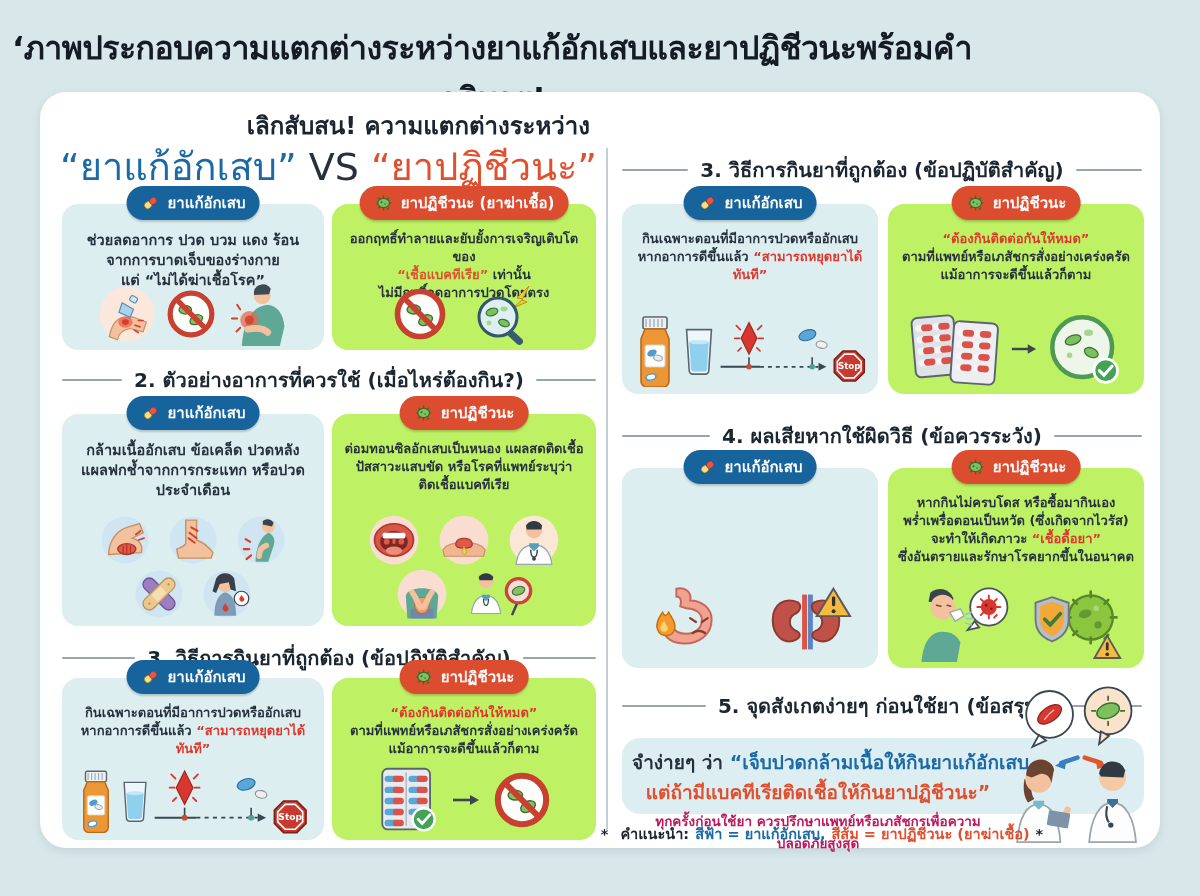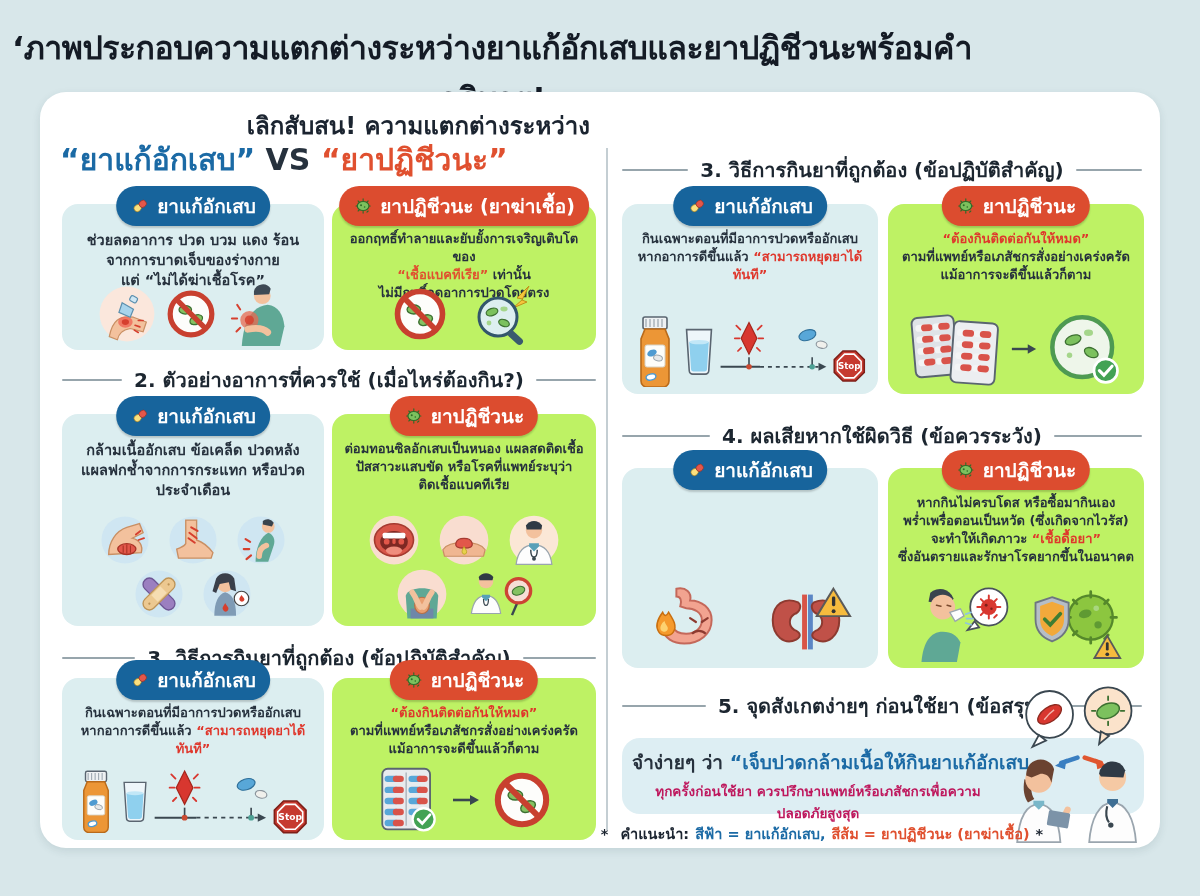--- a/index.html
+++ b/index.html
@@ -4,30 +4,30 @@
 <style>
   html,body{margin:0;padding:0;width:1200px;height:896px;overflow:hidden;
     background:#d8e7ea;font-family:"DejaVu Sans","Liberation Sans",sans-serif;color:#26313d;}
   .main-title{position:absolute;left:0;top:22px;width:984px;text-align:center;
     font-size:32px;font-weight:800;color:#141b25;letter-spacing:-0.5px;}
   .panel{position:absolute;left:40px;top:92px;width:1120px;height:756px;background:#ffffff;
     border-radius:26px;box-shadow:0 3px 8px rgba(40,70,80,.12);}
   .vdiv{position:absolute;left:566px;top:56px;width:2px;height:682px;background:#c4ced3;}
   .abs{position:absolute;}
   .intro1{font-size:24px;font-weight:800;text-align:right;color:#1b2430;}
-  .intro2{font-size:30px;font-weight:700;text-align:left;white-space:nowrap;}
+  .intro2{font-size:38px;font-weight:400;text-align:left;white-space:nowrap;}
   .tblue{color:#1b6aa5;} .torange{color:#e0502f;} .tred{color:#df372c;}
   .sec-h{display:flex;align-items:center;gap:12px;font-weight:800;font-size:20px;color:#1c2630;}
   .sec-h .ln{flex:1;height:2px;background:#97a5ac;border-radius:2px;}
   .sec-h .txt{white-space:nowrap;}
   .card{position:absolute;border-radius:16px;}
   .card.cb{background:#dceef0;} .card.co{background:#bef264;}
   .badge{position:absolute;top:-18px;left:50%;transform:translateX(-50%);
     display:flex;align-items:center;gap:7px;padding:5px 14px;border-radius:999px;color:#fff;
-    font-weight:800;font-size:19px;white-space:nowrap;box-shadow:0 2px 2px rgba(0,0,0,.18);}
+    font-weight:800;font-size:15px;white-space:nowrap;box-shadow:0 2px 2px rgba(0,0,0,.18);}
   .badge.bb{background:#17649c;} .badge.bo{background:#dc4c2f;}
   .ct{text-align:center;font-weight:700;font-size:14.5px;line-height:1.38;
     white-space:pre-line;padding:26px 8px 0;}
   .ct.sm{font-size:13px;}
   .illos{position:absolute;left:0;right:0;bottom:6px;display:flex;align-items:center;
     justify-content:center;gap:10px;}
   .illos2{position:absolute;left:0;right:0;bottom:6px;display:flex;flex-direction:column;
     gap:2px;align-items:center;}
   .irow{display:flex;gap:10px;align-items:center;justify-content:center;}
   .sumbox{position:absolute;background:#ddeef3;border-radius:18px;}
@@ -537,20 +537,21 @@
     <span class="ln"></span>
       <span class="txt">5. จุดสังเกตง่ายๆ ก่อนใช้ยา (ข้อสรุป)</span>
       <span class="ln"></span>
   </div>
 
   <div class="sumbox" style="left:582px;top:646px;width:522px;height:76px;">
     <div style="padding:9px 140px 0 10px;">
       <div class="sline">
         <span>จำง่ายๆ ว่า </span><span class="tblue">“เจ็บปวดกล้ามเนื้อให้กินยาแก้อักเสบ</span>
       </div>
+      <div class="sline torange">แต่ถ้ามีแบคทีเรียติดเชื้อให้กินยาปฏิชีวนะ”</div>
       <div class="snote">ทุกครั้งก่อนใช้ยา ควรปรึกษาแพทย์หรือเภสัชกรเพื่อความปลอดภัยสูงสุด</div>
     </div>
   </div>
 
   <svg class="abs" style="left:952px;top:588px;" width="162" height="166" viewBox="0 0 180 176">
     <circle cx="64" cy="34" r="26" fill="#fff" stroke="#3a4750" stroke-width="2"></circle>
     <path d="M52 57l-7 13 15-7Z" fill="#fff" stroke="#3a4750" stroke-width="2"></path>
     <ellipse cx="64" cy="34" rx="15" ry="8" fill="#d8372f" stroke="#8d2a20" stroke-width="1.5" transform="rotate(-35 64 34)"></ellipse>
     <path d="M58 40c3-4 8-9 11-11" stroke="#f2b4ab" stroke-width="1.6" fill="none"></path>
     <circle cx="129" cy="30" r="26" fill="#fbe3cb" stroke="#3a4750" stroke-width="2"></circle>

